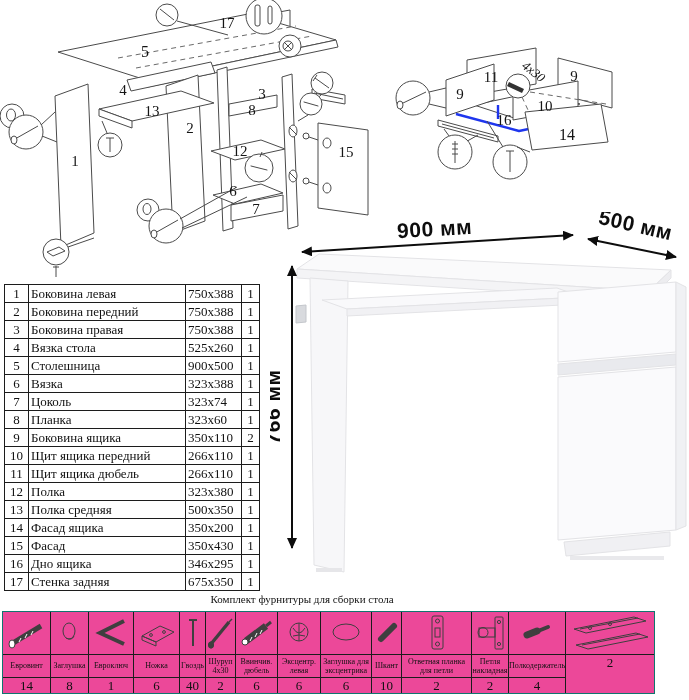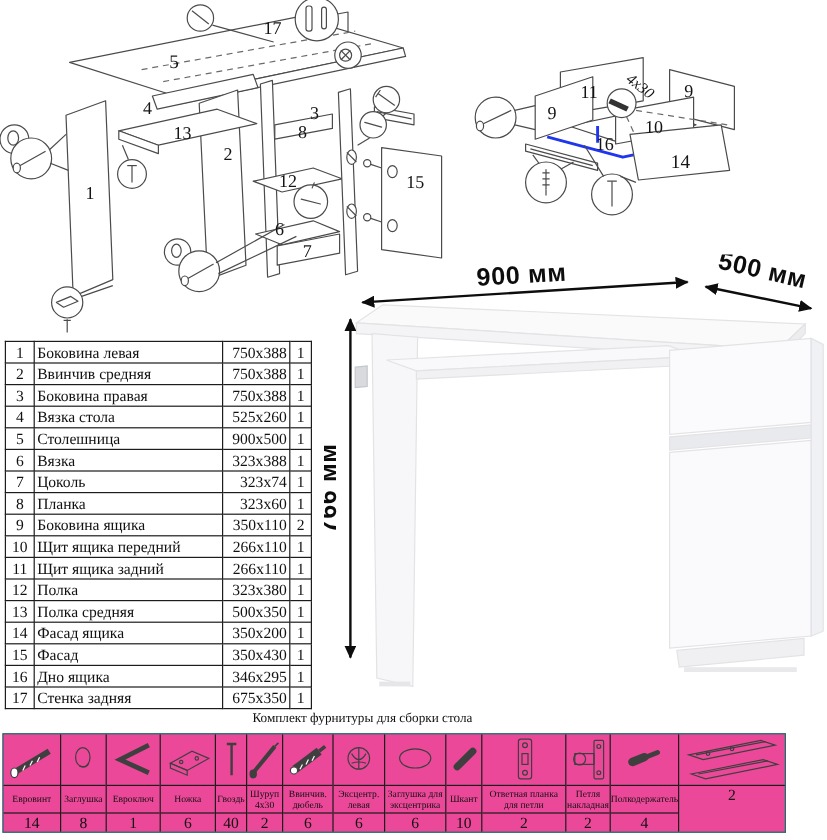--- a/index.html
+++ b/index.html
@@ -11,21 +11,21 @@
   .note-txt{font-size:13px;font-style:italic;text-anchor:middle;}
   .dim-txt{font-family:"Liberation Sans",sans-serif;font-weight:bold;font-size:21px;
            text-anchor:middle;fill:#0d0d0d;letter-spacing:.5px;}
   .abs{position:absolute;}
   
   table.parts{border-collapse:collapse;background:#fff;}
   table.parts td{border:1px solid #1c1c1c;height:17px;font-size:13px;line-height:1;
                  padding:0 2px;white-space:nowrap;}
   td.c-num{width:19px;text-align:center;}
   td.c-name{width:152px;}
-  td.c-size{width:51px;text-align:right;}
+  td.c-size{width:51px;text-align:left;}
   td.c-qty{width:13px;text-align:center;}
   
   .hw-title{top:593px;left:0;width:604px;text-align:center;font-size:11px;}
   .hw-table{top:611px;left:2px;display:flex;border:1px solid #0f766e;background:#ec4899;}
   .hw-col{display:flex;flex-direction:column;box-sizing:border-box;}
   .hw-col + .hw-col{border-left:1px solid #1c1c1c;}
   .hw-icon{height:42px;border-bottom:1px solid #1c1c1c;display:flex;align-items:center;justify-content:center;}
   .hw-name{height:22px;border-bottom:1px solid #1c1c1c;display:flex;align-items:center;justify-content:center;
            text-align:center;font-size:8px;line-height:1.15;padding:0 1px;overflow:hidden;}
   .hw-qty{height:15px;display:flex;align-items:center;justify-content:center;font-size:13px;}
@@ -236,21 +236,21 @@
   <table class="parts abs" style="left:4px;top:284px">
     <tbody>
       <tr>
           <td class="c-num">1</td>
           <td class="c-name">Боковина левая</td>
           <td class="c-size">750x388</td>
           <td class="c-qty">1</td>
         </tr>
       <tr>
           <td class="c-num">2</td>
-          <td class="c-name">Ввинчив средняя</td>
+          <td class="c-name">Боковина передний</td>
           <td class="c-size">750x388</td>
           <td class="c-qty">1</td>
         </tr>
       <tr>
           <td class="c-num">3</td>
           <td class="c-name">Боковина правая</td>
           <td class="c-size">750x388</td>
           <td class="c-qty">1</td>
         </tr>
       <tr>
@@ -290,21 +290,21 @@
           <td class="c-qty">2</td>
         </tr>
       <tr>
           <td class="c-num">10</td>
           <td class="c-name">Щит ящика передний</td>
           <td class="c-size">266x110</td>
           <td class="c-qty">1</td>
         </tr>
       <tr>
           <td class="c-num">11</td>
-          <td class="c-name">Щит ящика задний</td>
+          <td class="c-name">Щит ящика дюбель</td>
           <td class="c-size">266x110</td>
           <td class="c-qty">1</td>
         </tr>
       <tr>
           <td class="c-num">12</td>
           <td class="c-name">Полка</td>
           <td class="c-size">323x380</td>
           <td class="c-qty">1</td>
         </tr>
       <tr>

